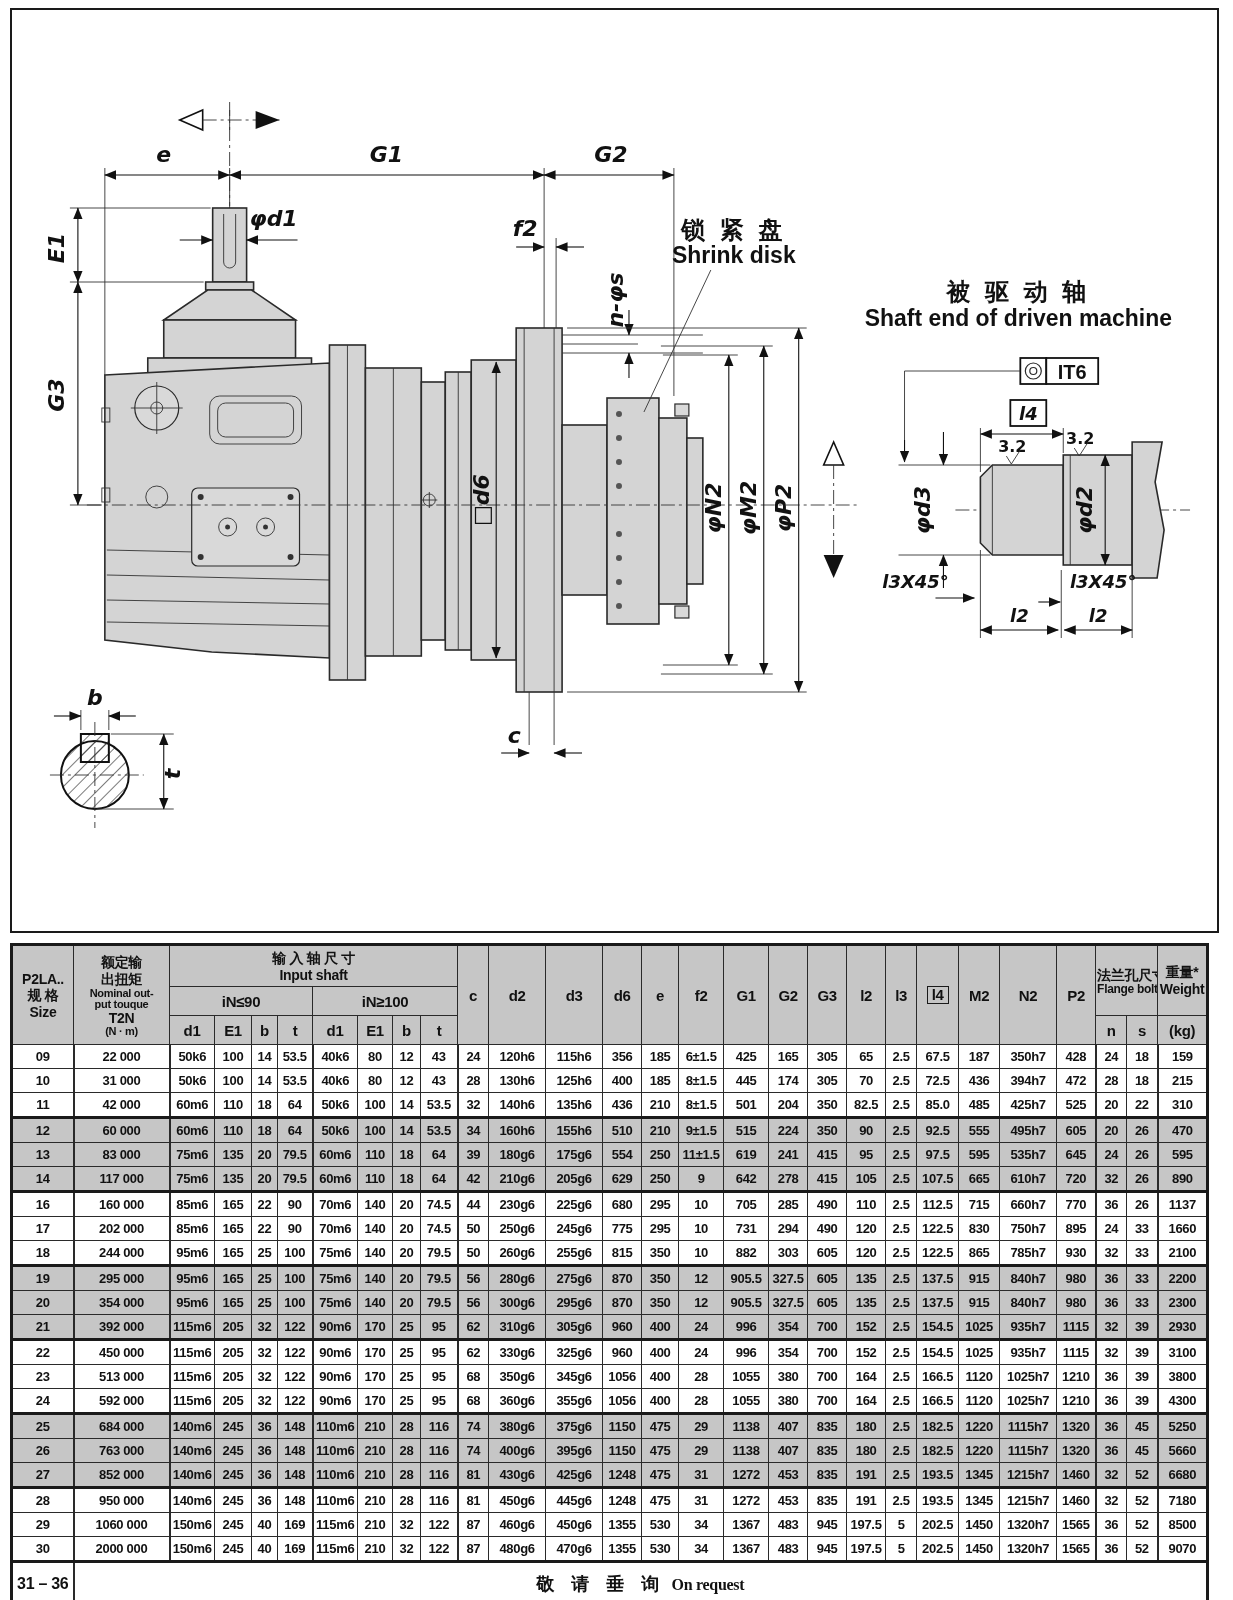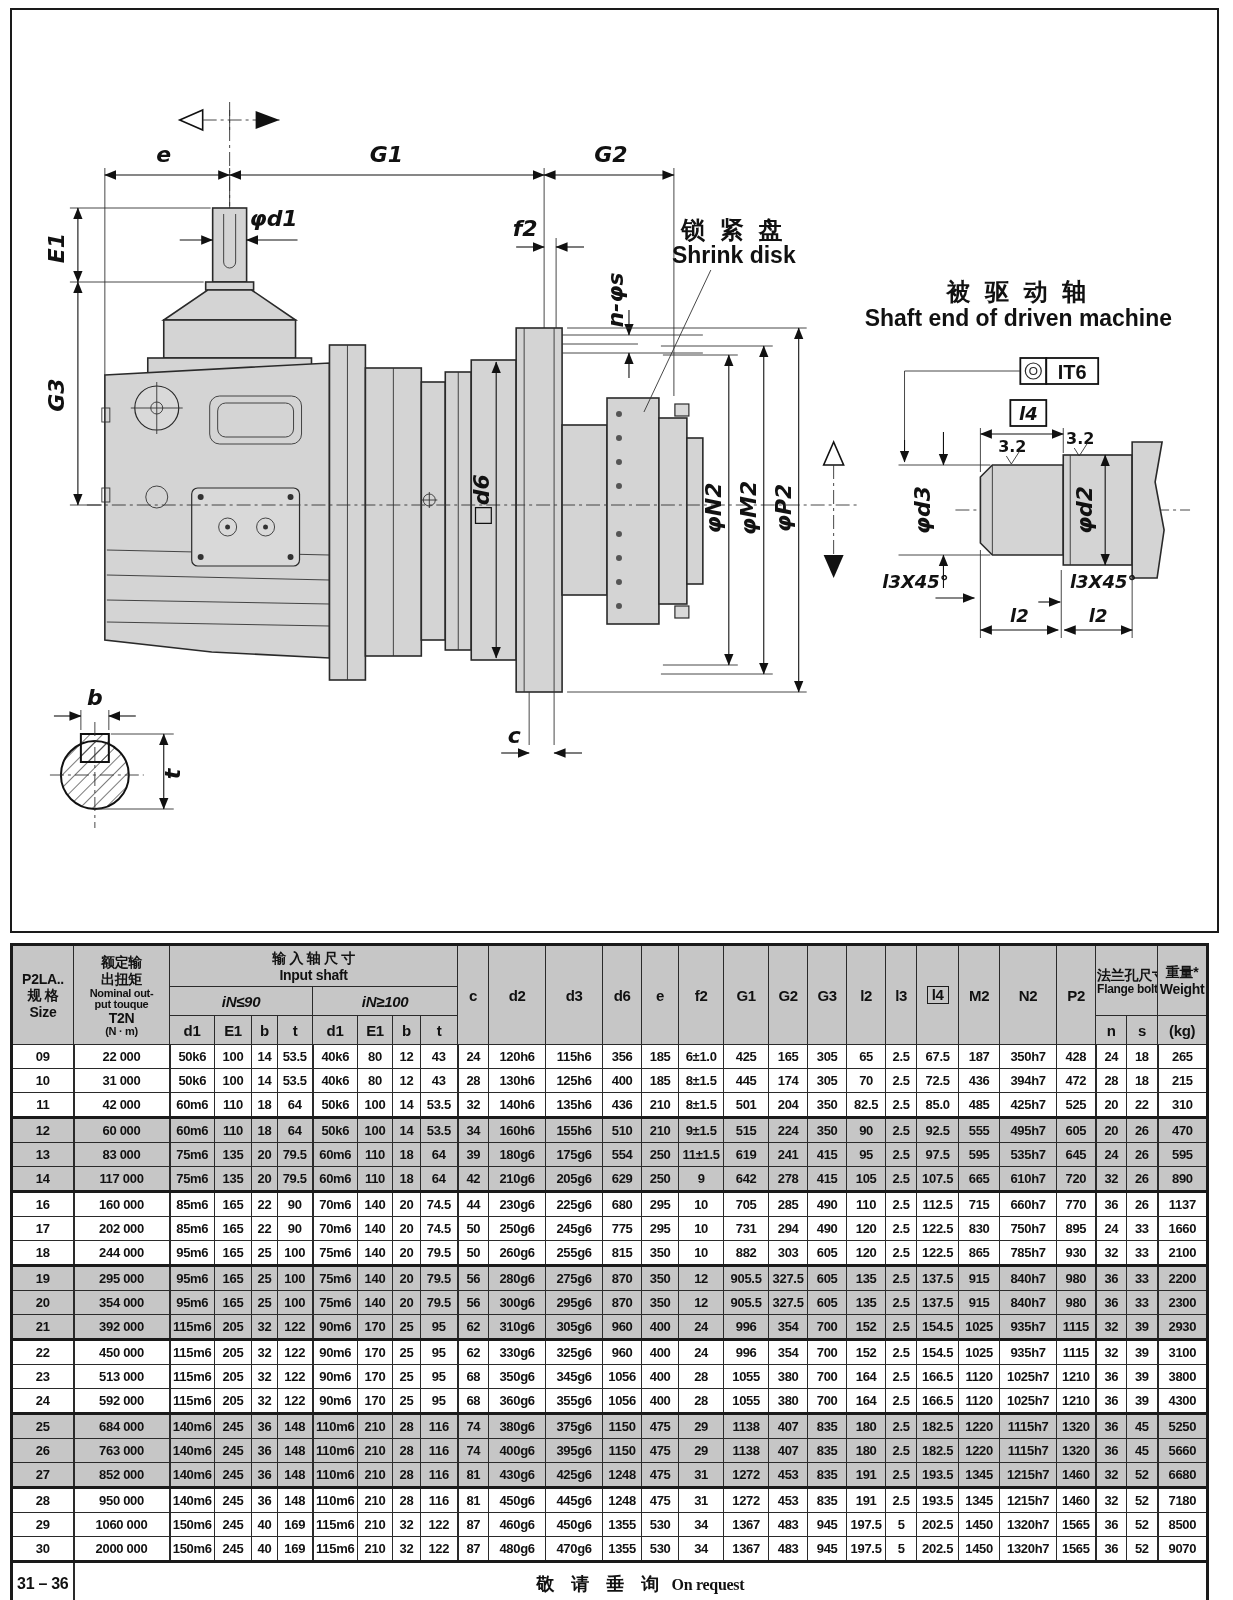--- a/index.html
+++ b/index.html
@@ -7,21 +7,21 @@
   .drawing-frame{position:absolute;left:10px;top:8px;width:1209px;height:925px;border:2px solid #1a1a1a;box-sizing:border-box;background:#fff;}
   .drawing-frame svg{display:block;width:100%;height:100%;}
 
   
   .spec-table{position:absolute;left:10px;top:943px;width:1186px;border-collapse:collapse;table-layout:fixed;
     border:3px solid #1a1a1a;font-family:"Liberation Sans",sans-serif;}
   .spec-table th,.spec-table td{border:1px solid #2a2a2a;text-align:center;vertical-align:middle;padding:0 1px;
     font-weight:bold;letter-spacing:-0.3px;overflow:hidden;white-space:nowrap;}
   .spec-table thead th{background:#c6c6c6;font-size:15px;}
   .spec-table thead .row1 th{height:40px;}
-  .spec-table thead .row2 th{height:28px;font-style:italic;}
+  .spec-table thead .row2 th{height:28px;}
   .spec-table thead .row3 th{height:28px;}
   .spec-table td{font-size:13px;height:23px;background:#fff;}
   tr.shaded td{background:#c6c6c6;}
   tr.group-start td{border-top:3px solid #1a1a1a;}
   .cn{font-size:14px;line-height:17px;}
   .en-small{font-size:11px;line-height:11px;font-weight:bold;text-align:center;}
   .sym{font-size:14px;}
   .boxed{display:inline-block;border:1.5px solid #1a1a1a;padding:0 4px;line-height:16px;}
   .tfoot td{height:42px;border-top:3px solid #1a1a1a;font-size:16px;background:#fff;}
   .tfoot .note-cn{font-size:18px;letter-spacing:6px;margin-right:2px;}
@@ -384,33 +384,33 @@
         <td>53.5</td>
         <td>40k6</td>
         <td>80</td>
         <td>12</td>
         <td>43</td>
         <td>24</td>
         <td>120h6</td>
         <td>115h6</td>
         <td>356</td>
         <td>185</td>
-        <td>6±1.0</td>
+        <td>6±1.5</td>
         <td>425</td>
         <td>165</td>
         <td>305</td>
         <td>65</td>
         <td>2.5</td>
         <td>67.5</td>
         <td>187</td>
         <td>350h7</td>
         <td>428</td>
         <td>24</td>
         <td>18</td>
-        <td>265</td>
+        <td>159</td>
       </tr>
       <tr>
         <td>10</td>
         <td>31 000</td>
         <td>50k6</td>
         <td>100</td>
         <td>14</td>
         <td>53.5</td>
         <td>40k6</td>
         <td>80</td>

